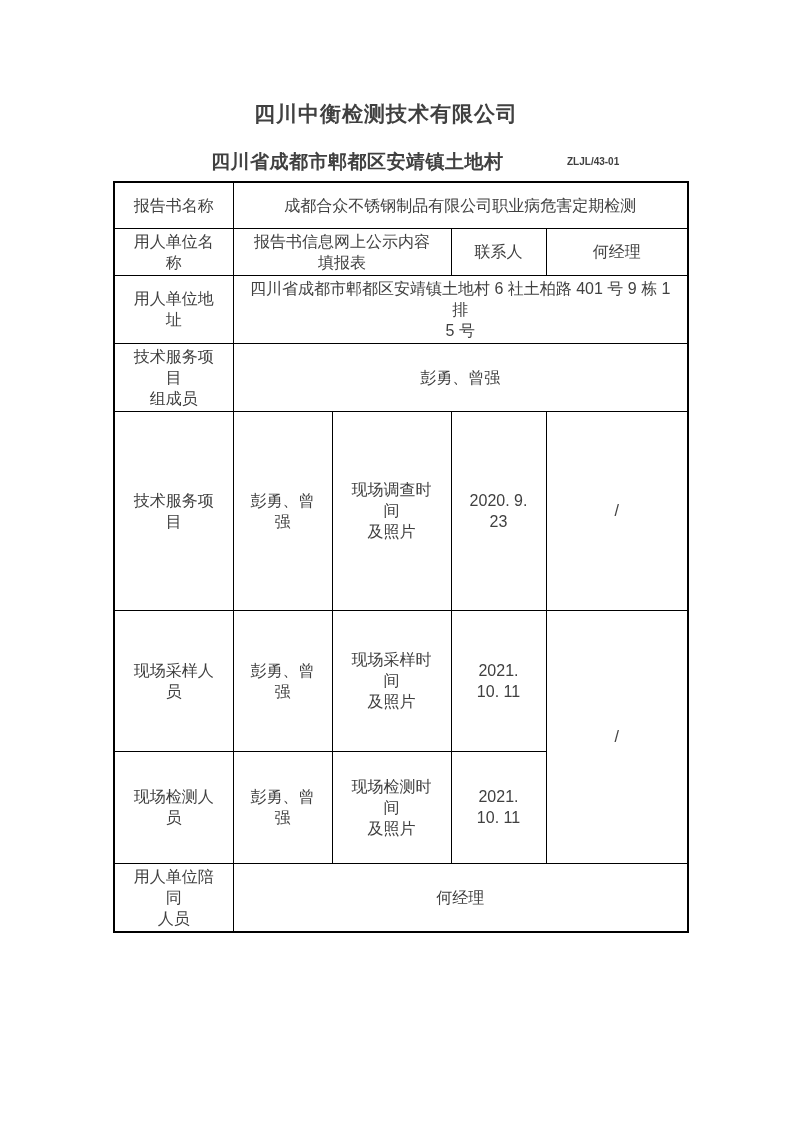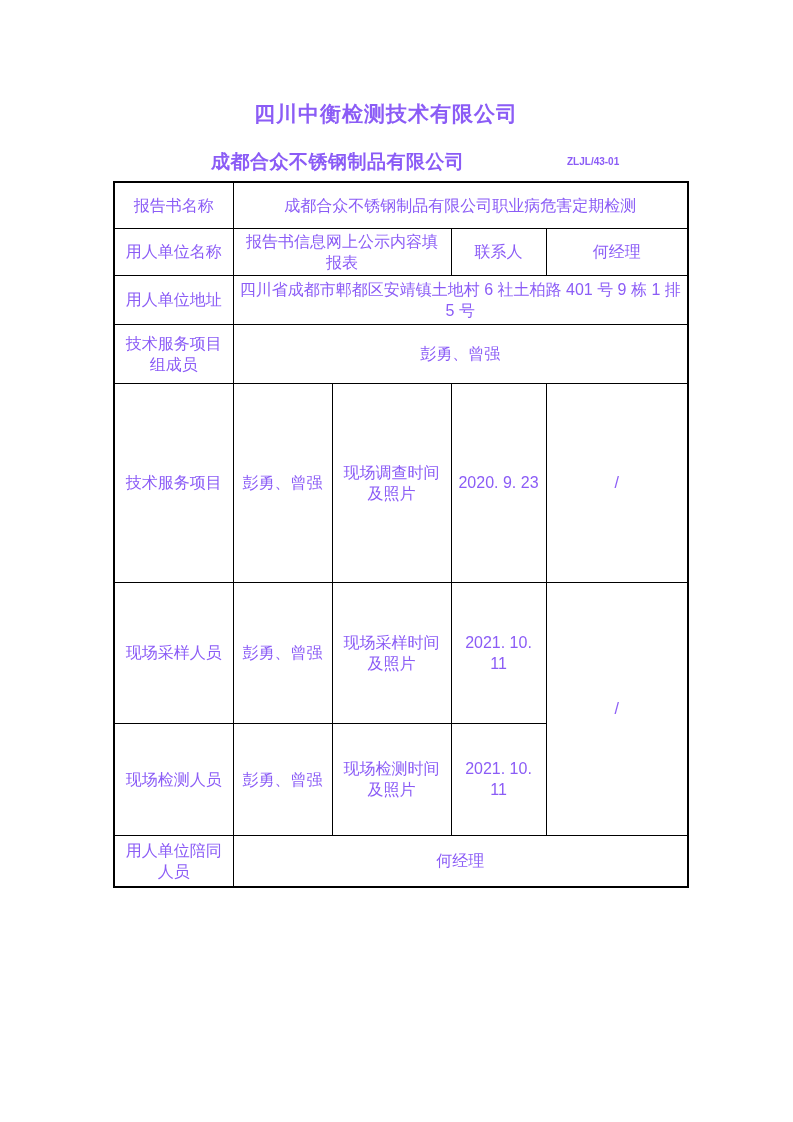--- a/index.html
+++ b/index.html
@@ -6,21 +6,21 @@
     margin: 0;
     padding: 0;
     background: #ffffff;
   }
   .page {
     position: relative;
     width: 793px;
     height: 1122px;
     background: #ffffff;
     font-family: "Liberation Sans", sans-serif;
-    color: #8b5cf6;
+    color: #404040;
     overflow: hidden;
   }
   .company-title {
     position: absolute;
     top: 100px;
     left: 0;
     width: 772px;
     text-align: center;
     font-size: 21px;
     font-weight: 700;
@@ -47,36 +47,36 @@
     left: 113px;
     width: 574px;
     border-collapse: collapse;
     table-layout: fixed;
     border: 2px solid #000000;
   }
   table.form td {
     border: 1px solid #000000;
     text-align: center;
     vertical-align: middle;
-    padding: 2px 6px;
+    padding: 2px 16px;
     font-size: 16px;
     line-height: 21px;
     overflow: hidden;
   }
   td.lbl { font-weight: 400; }
   td.val { font-weight: 400; }
   .pre { white-space: pre-line; }
 </style>
 </head>
 <body>
 
 <div class="page">
 
   <div class="company-title">四川中衡检测技术有限公司</div>
-  <div class="form-title">成都合众不锈钢制品有限公司</div>
+  <div class="form-title">四川省成都市郫都区安靖镇土地村</div>
   <div class="form-code">ZLJL/43-01</div>
 
   <table class="form">
     <colgroup>
       <col style="width:119px">
       <col style="width:99px">
       <col style="width:119px">
       <col style="width:95px">
       <col style="width:142px">
     </colgroup>

